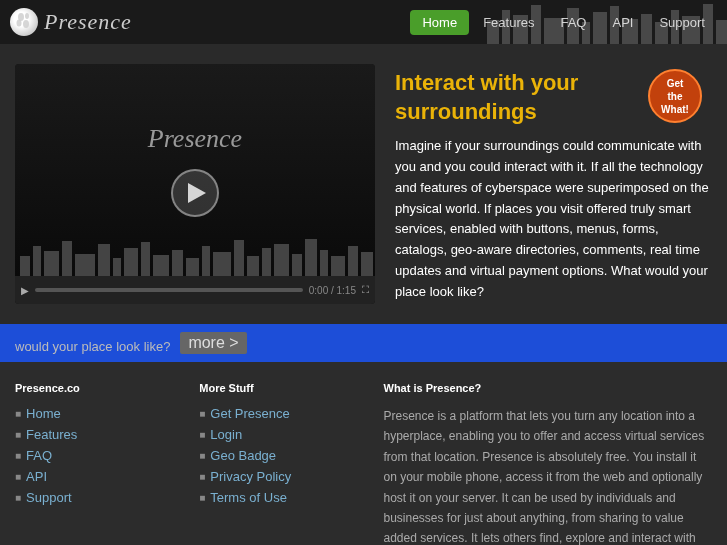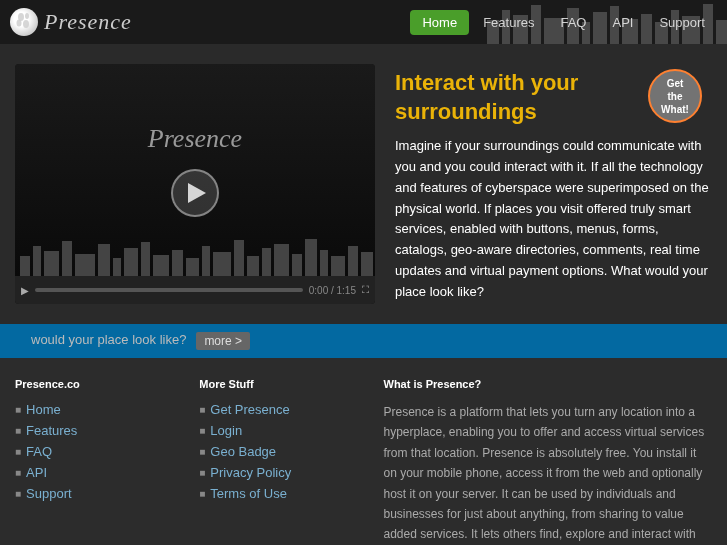--- a/index.html
+++ b/index.html
@@ -174,50 +174,50 @@
       line-height: 1.6;
       color: #ffffff;
     }
 
     
     #beta-badge {
       position: absolute;
       right: 10px;
       top: 5px;
       width: 54px; height: 54px;
-      background: #737373;
+      background: #c2410c;
       border-radius: 50%;
       display: flex;
       flex-direction: column;
       align-items: center;
       justify-content: center;
       color: #fff;
       font-size: 10px;
       font-weight: bold;
       line-height: 1.3;
       text-align: center;
       border: 2px solid #ff8030;
     }
 
     
     #hero-bottom {
-      background: #0369a1;
-      padding: 8px 31px;
-      display: flex;
-      align-items: flex-start;
+      background: #1d4ed8;
+      padding: 8px 15px;
+      display: flex;
+      align-items: flex-end;
       gap: 10px;
       font-size: 13px;
       color: #bbb;
     }
     #more-btn {
       background: #666;
       color: #ddd;
       border: none;
       padding: 2px 8px;
-      font-size: 12px;
+      font-size: 16px;
       cursor: pointer;
       border-radius: 2px;
     }
 
     
     #footer {
       background: #2c2c2c;
       padding: 20px 15px 15px;
       display: flex;
       gap: 20px;

